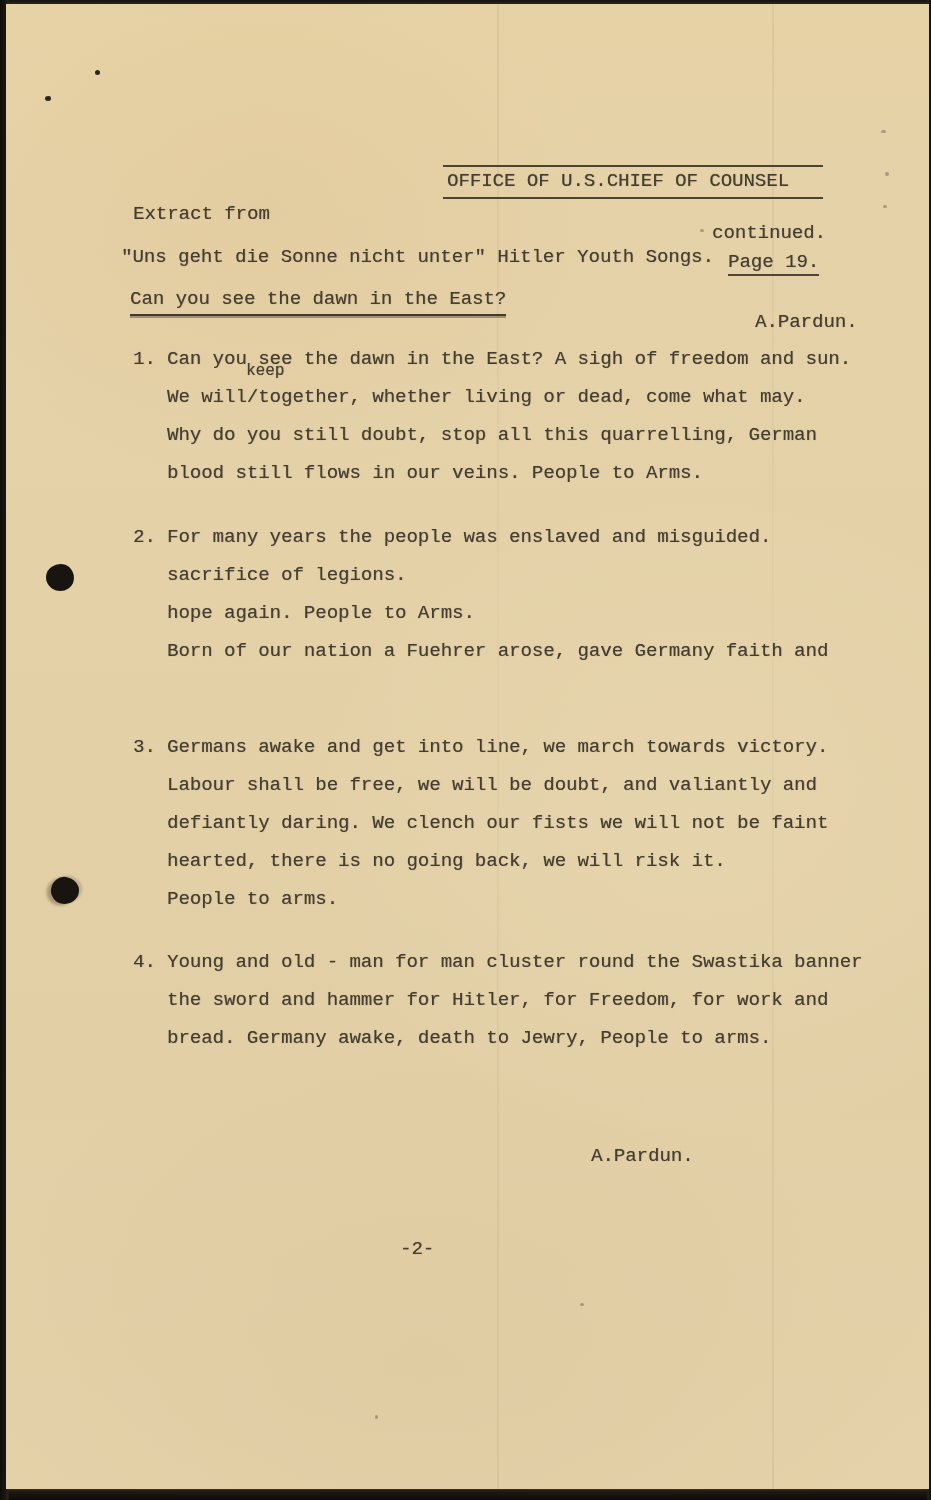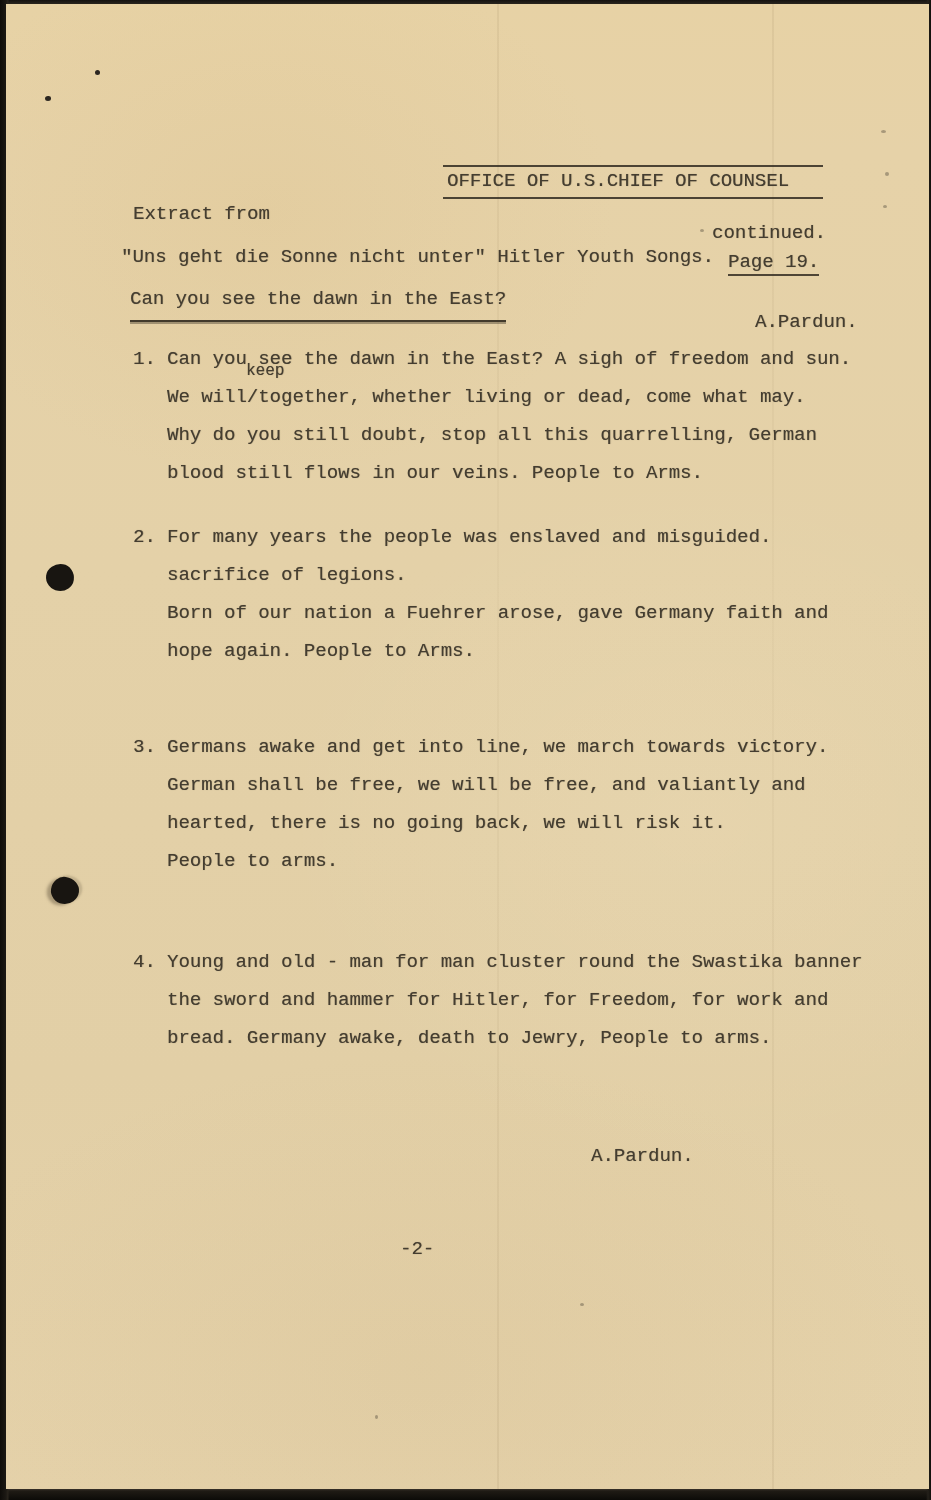--- a/index.html
+++ b/index.html
@@ -58,21 +58,21 @@
     white-space: nowrap;
   }
   .underlined {
     border-bottom: 2px solid rgba(52,45,34,0.85);
     padding-bottom: 1px;
     text-align: right;
   }
   .title-underline {
     border-bottom: 2px solid rgba(48,41,30,0.9);
     box-shadow: 0 2px 0 rgba(58,50,38,0.40);
-    padding-bottom: 10px;
+    padding-bottom: 4px;
   }
   .verse {
     position: absolute;
     left: 133px;
     width: 775px;
     padding-left: 34px;
   }
   .vnum {
     position: absolute;
     left: 0; top: 0;
@@ -136,28 +136,29 @@
       <span>We will/together, whether living or dead, come what may.</span>
     </div>
     <div class="vline">Why do you still doubt, stop all this quarrelling, German</div>
     <div class="vline">blood still flows in our veins. People to Arms.</div>
   </div>
 
   <div class="verse tw" style="top:518px;">
     <span class="vnum">2.</span>
     <div class="vline">For many years the people was enslaved and misguided.</div>
     <div class="vline">sacrifice of legions.</div>
+    <div class="vline">hope again. People to Arms.</div>
     <div class="vline">Born of our nation a Fuehrer arose, gave Germany faith and</div>
-    <div class="vline">hope again. People to Arms.</div>
   </div>
 
   <div class="verse tw" style="top:728px;">
     <span class="vnum">3.</span>
     <div class="vline">Germans awake and get into line, we march towards victory.</div>
-    <div class="vline">German shall be free, we will be free, and valiantly and</div>
+    <div class="vline">Labour shall be free, we will be doubt, and valiantly and</div>
+    <div class="vline">defiantly daring. We clench our fists we will not be faint</div>
     <div class="vline">hearted, there is no going back, we will risk it.</div>
     <div class="vline">People to arms.</div>
   </div>
 
   <div class="verse tw" style="top:943px;">
     <span class="vnum">4.</span>
     <div class="vline">Young and old - man for man cluster round the Swastika banner</div>
     <div class="vline">the sword and hammer for Hitler, for Freedom, for work and</div>
     <div class="vline">bread. Germany awake, death to Jewry, People to arms.</div>
   </div>

